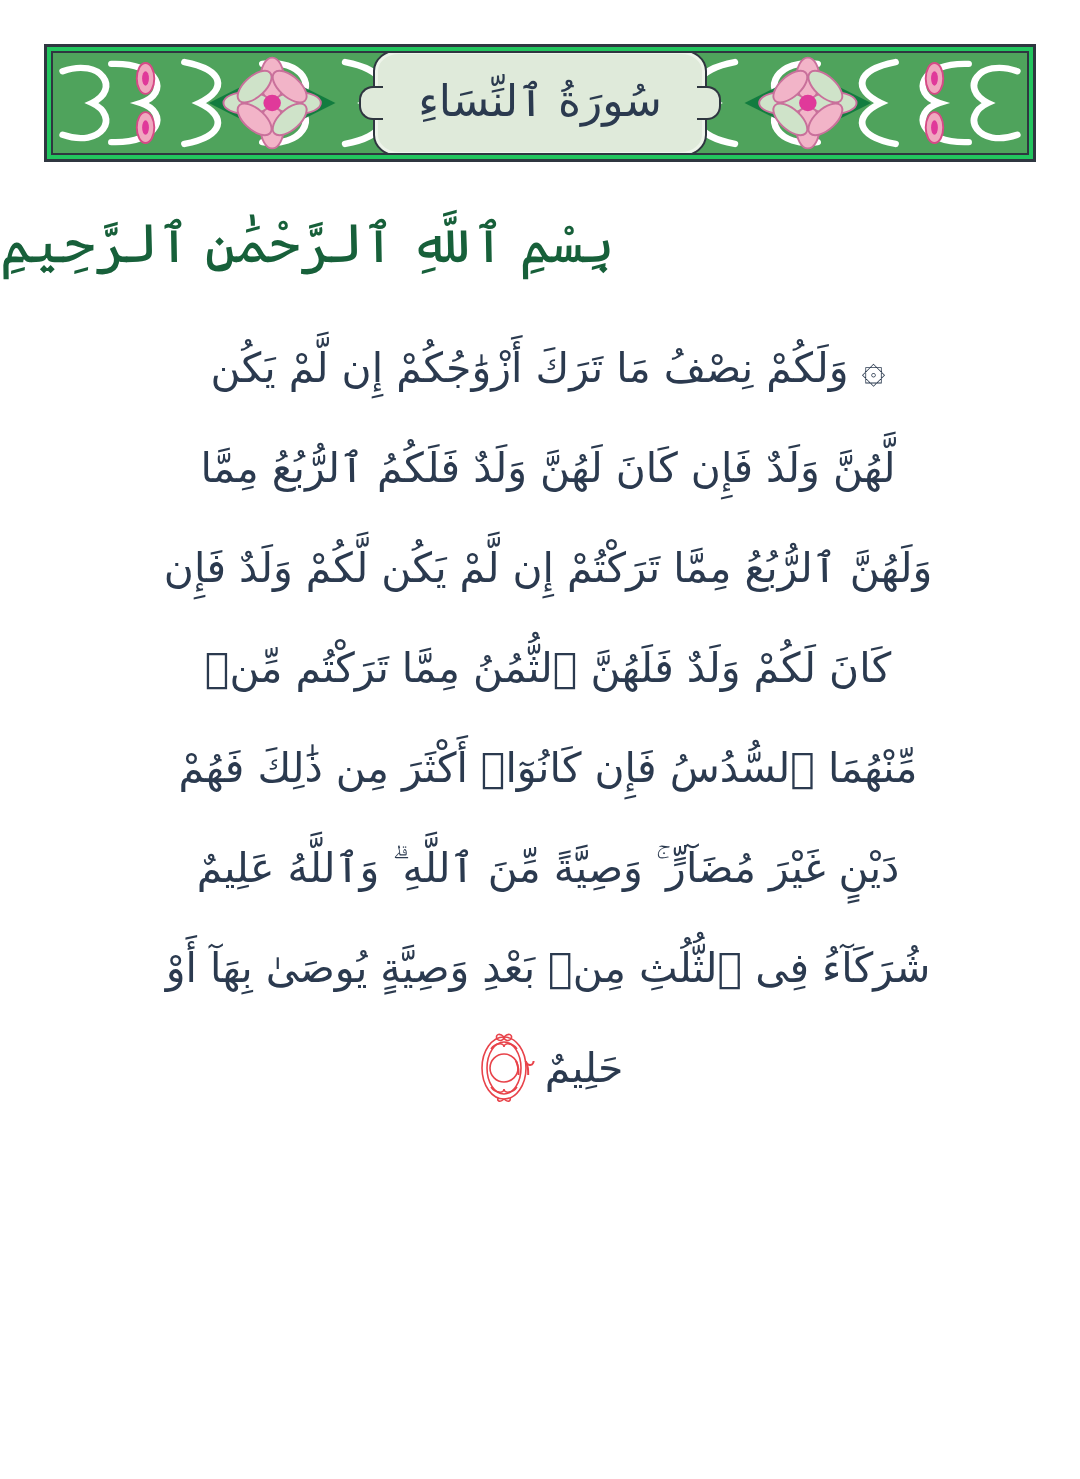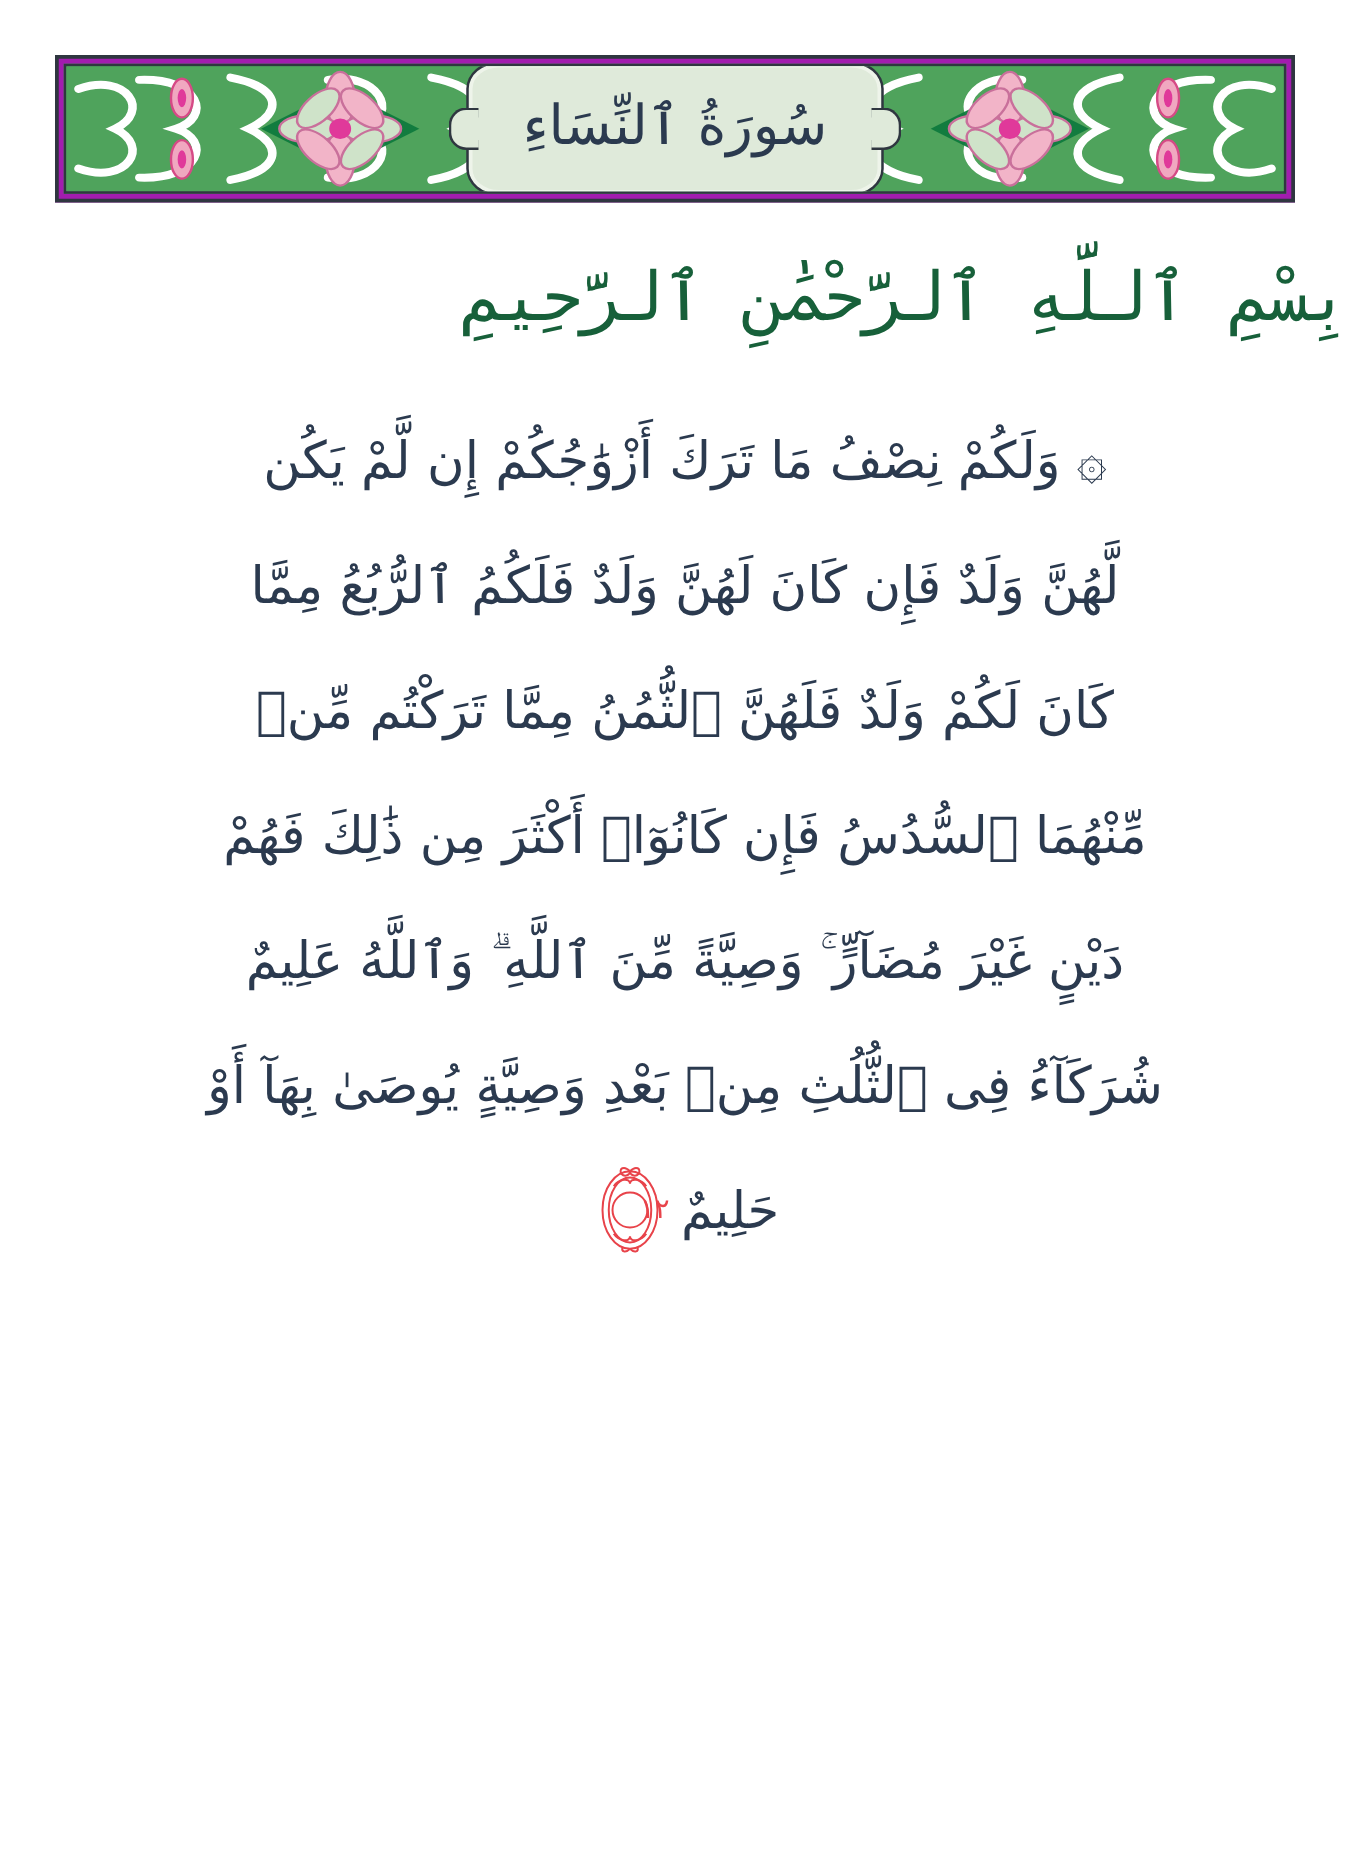--- a/index.html
+++ b/index.html
@@ -24,21 +24,21 @@
 
   
   .surah-banner {
     position: absolute;
     left: 44px;
     top: 44px;
     width: 992px;
     height: 118px;
     box-sizing: border-box;
     border: 3px solid #2f3640;
-    background: #a21caf;
+    background: #22c55e;
     padding: 4px;
   }
   .banner-inner {
     position: relative;
     width: 100%;
     height: 100%;
     box-sizing: border-box;
     border: 2px solid #2f3640;
     background: #4fa35c;
     overflow: hidden;
@@ -109,22 +109,22 @@
     direction: rtl;
     padding-bottom: 4px;
   }
 
   
   .bismillah {
     position: absolute;
     left: 0;
     right: 0;
     top: 208px;
-    text-align: right;
-    font-family: Liberation Mono, monospace;
+    text-align: left;
+    font-family: Liberation Sans, sans-serif;
     font-size: 54px;
     line-height: 1.3;
     color: #17603a;
     direction: rtl;
     white-space: nowrap;
   }
 
   
   .mushaf-body {
     position: absolute;
@@ -281,20 +281,21 @@
       </div>
 
     </div>
   </div>
 
   <div class="bismillah">بِسْمِ ٱللَّهِ ٱلرَّحْمَٰنِ ٱلرَّحِيمِ</div>
 
   <div class="mushaf-body">
     <div class="ayah-line">۞ وَلَكُمْ نِصْفُ مَا تَرَكَ أَزْوَٰجُكُمْ إِن لَّمْ يَكُن</div>
     <div class="ayah-line">لَّهُنَّ وَلَدٌ فَإِن كَانَ لَهُنَّ وَلَدٌ فَلَكُمُ ٱلرُّبُعُ مِمَّا</div>
+    <div class="ayah-line">وَلَهُنَّ ٱلرُّبُعُ مِمَّا تَرَكْتُمْ إِن لَّمْ يَكُن لَّكُمْ وَلَدٌ فَإِن</div>
     <div class="ayah-line">كَانَ لَكُمْ وَلَدٌ فَلَهُنَّ ٱلثُّمُنُ مِمَّا تَرَكْتُم مِّنۢ</div>
     <div class="ayah-line">مِّنْهُمَا ٱلسُّدُسُ فَإِن كَانُوٓا۟ أَكْثَرَ مِن ذَٰلِكَ فَهُمْ</div>
     <div class="ayah-line">دَيْنٍ غَيْرَ مُضَآرٍّ ۚ وَصِيَّةً مِّنَ ٱللَّهِ ۗ وَٱللَّهُ عَلِيمٌ</div>
     <div class="ayah-line">شُرَكَآءُ فِى ٱلثُّلُثِ مِنۢ بَعْدِ وَصِيَّةٍ يُوصَىٰ بِهَآ أَوْ</div>
 
     <div class="ayah-line last-line">
       <span>حَلِيمٌ</span>
       <span class="ayah-medallion">
         <svg viewBox="0 0 62 78" aria-hidden="true">
           <g fill="none" stroke="#e8434a" stroke-width="1.6">

